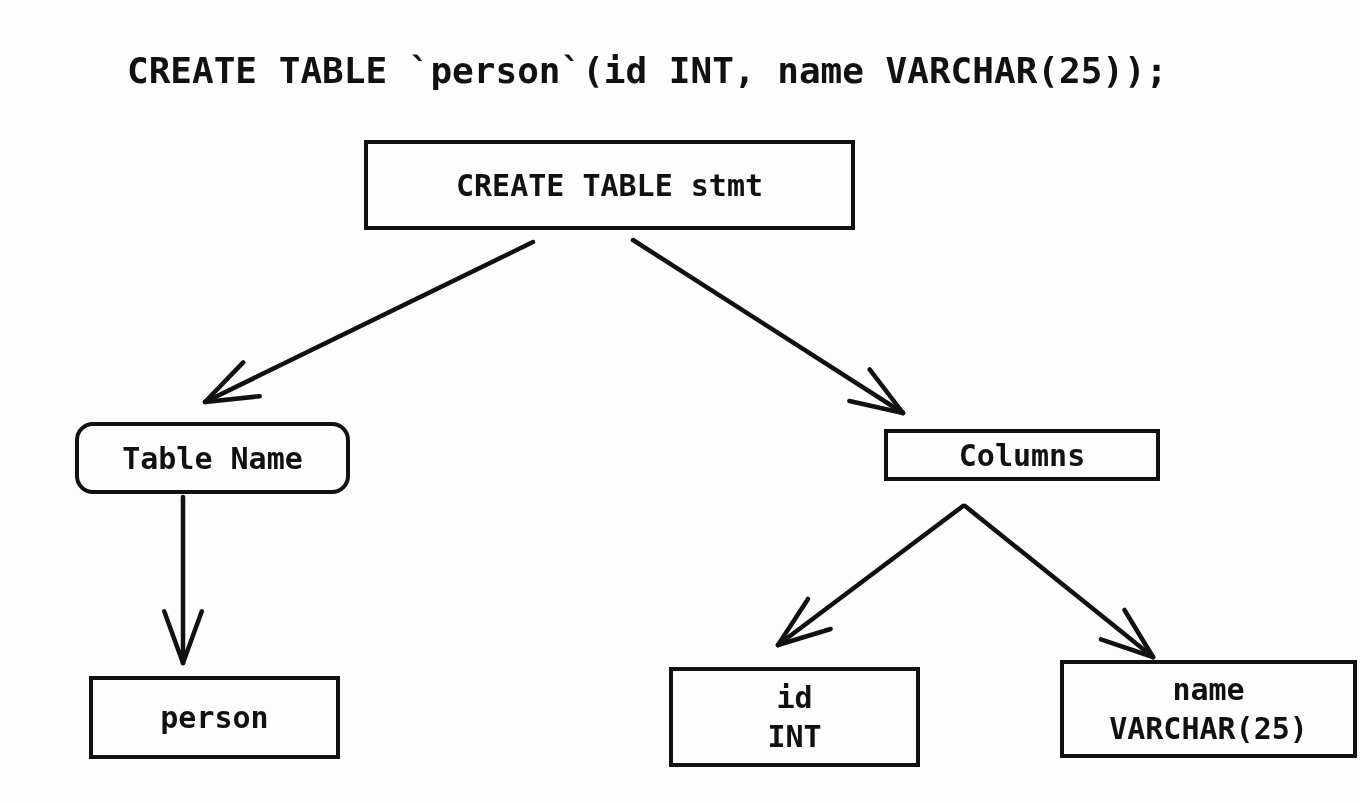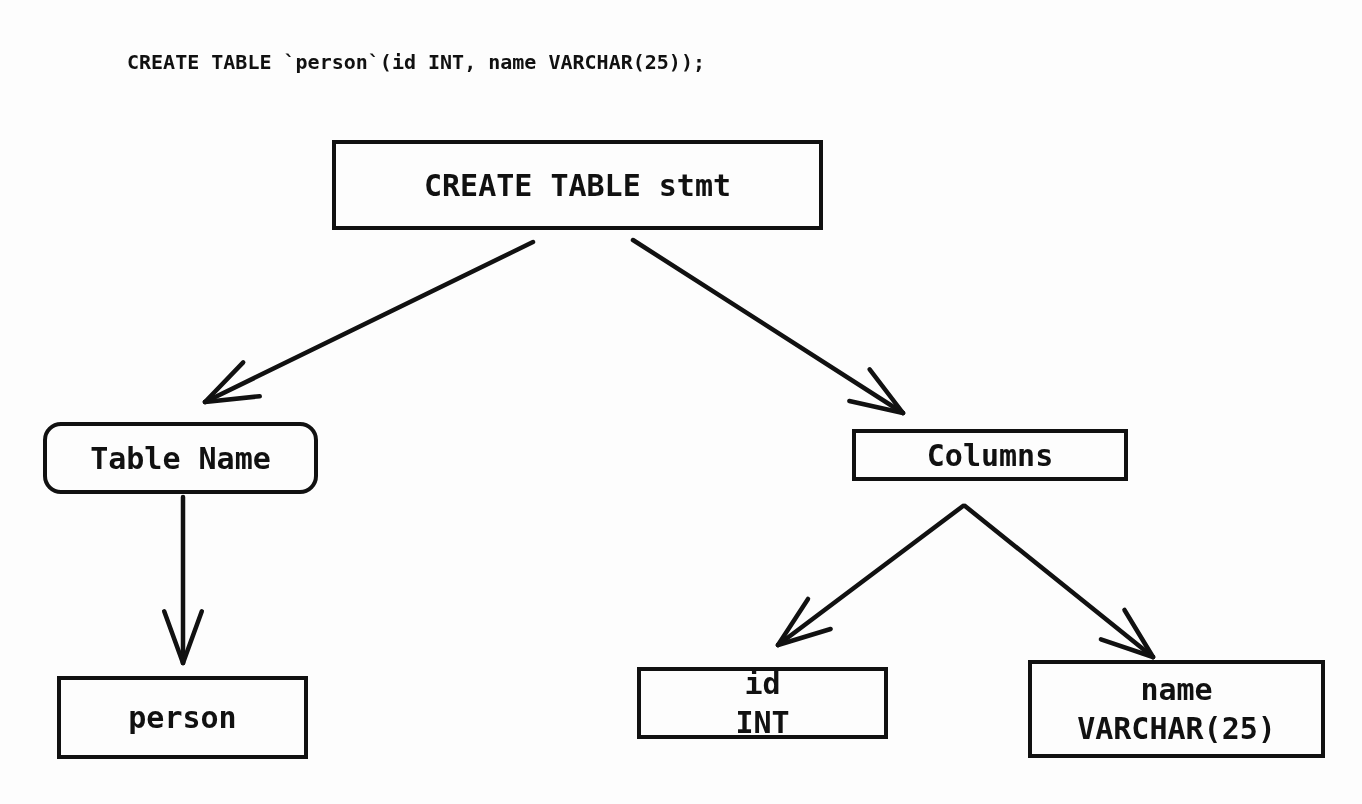--- a/index.html
+++ b/index.html
@@ -16,21 +16,21 @@
     position:relative;
     width:1362px;
     height:804px;
     background:var(--bg);
     overflow:hidden;
   }
   .sql-line{
     position:absolute;
     left:127px;
     top:50px;
-    font-size:20px;
+    font-size:36px;
     font-weight:700;
     letter-spacing:0;
     white-space:pre;
     color:var(--ink);
     text-align:center;
   }
   .edge-canvas{
     position:absolute;
     left:0; top:0;
     width:1362px;
@@ -43,20 +43,21 @@
   }
   .node{
     position:absolute;
     box-sizing:border-box;
     border:4px solid var(--ink);
     background:var(--bg);
     display:flex;
     align-items:center;
     justify-content:center;
     text-align:center;
+    margin-left:32px;
   }
   .node span{
     font-size:30px;
     font-weight:700;
     line-height:1.3;
     white-space:pre-line;
     color:var(--ink);
   }
 </style>
 </head>
@@ -100,21 +101,21 @@
       </div>
       <div class="node" style="left: 43px; top: 422px; width: 275px; height: 72px; border-radius: 18px;">
         <span>Table Name</span>
       </div>
       <div class="node" style="left: 852px; top: 429px; width: 276px; height: 52px;">
         <span>Columns</span>
       </div>
       <div class="node" style="left: 57px; top: 676px; width: 251px; height: 83px;">
         <span>person</span>
       </div>
-      <div class="node" style="left: 637px; top: 667px; width: 251px; height: 72px;">
+      <div class="node" style="left: 637px; top: 667px; width: 251px; height: 100px;">
         <span>id
 INT</span>
       </div>
       <div class="node" style="left: 1028px; top: 660px; width: 297px; height: 98px;">
         <span>name
 VARCHAR(25)</span>
       </div>
     </div>
 
 </div>

